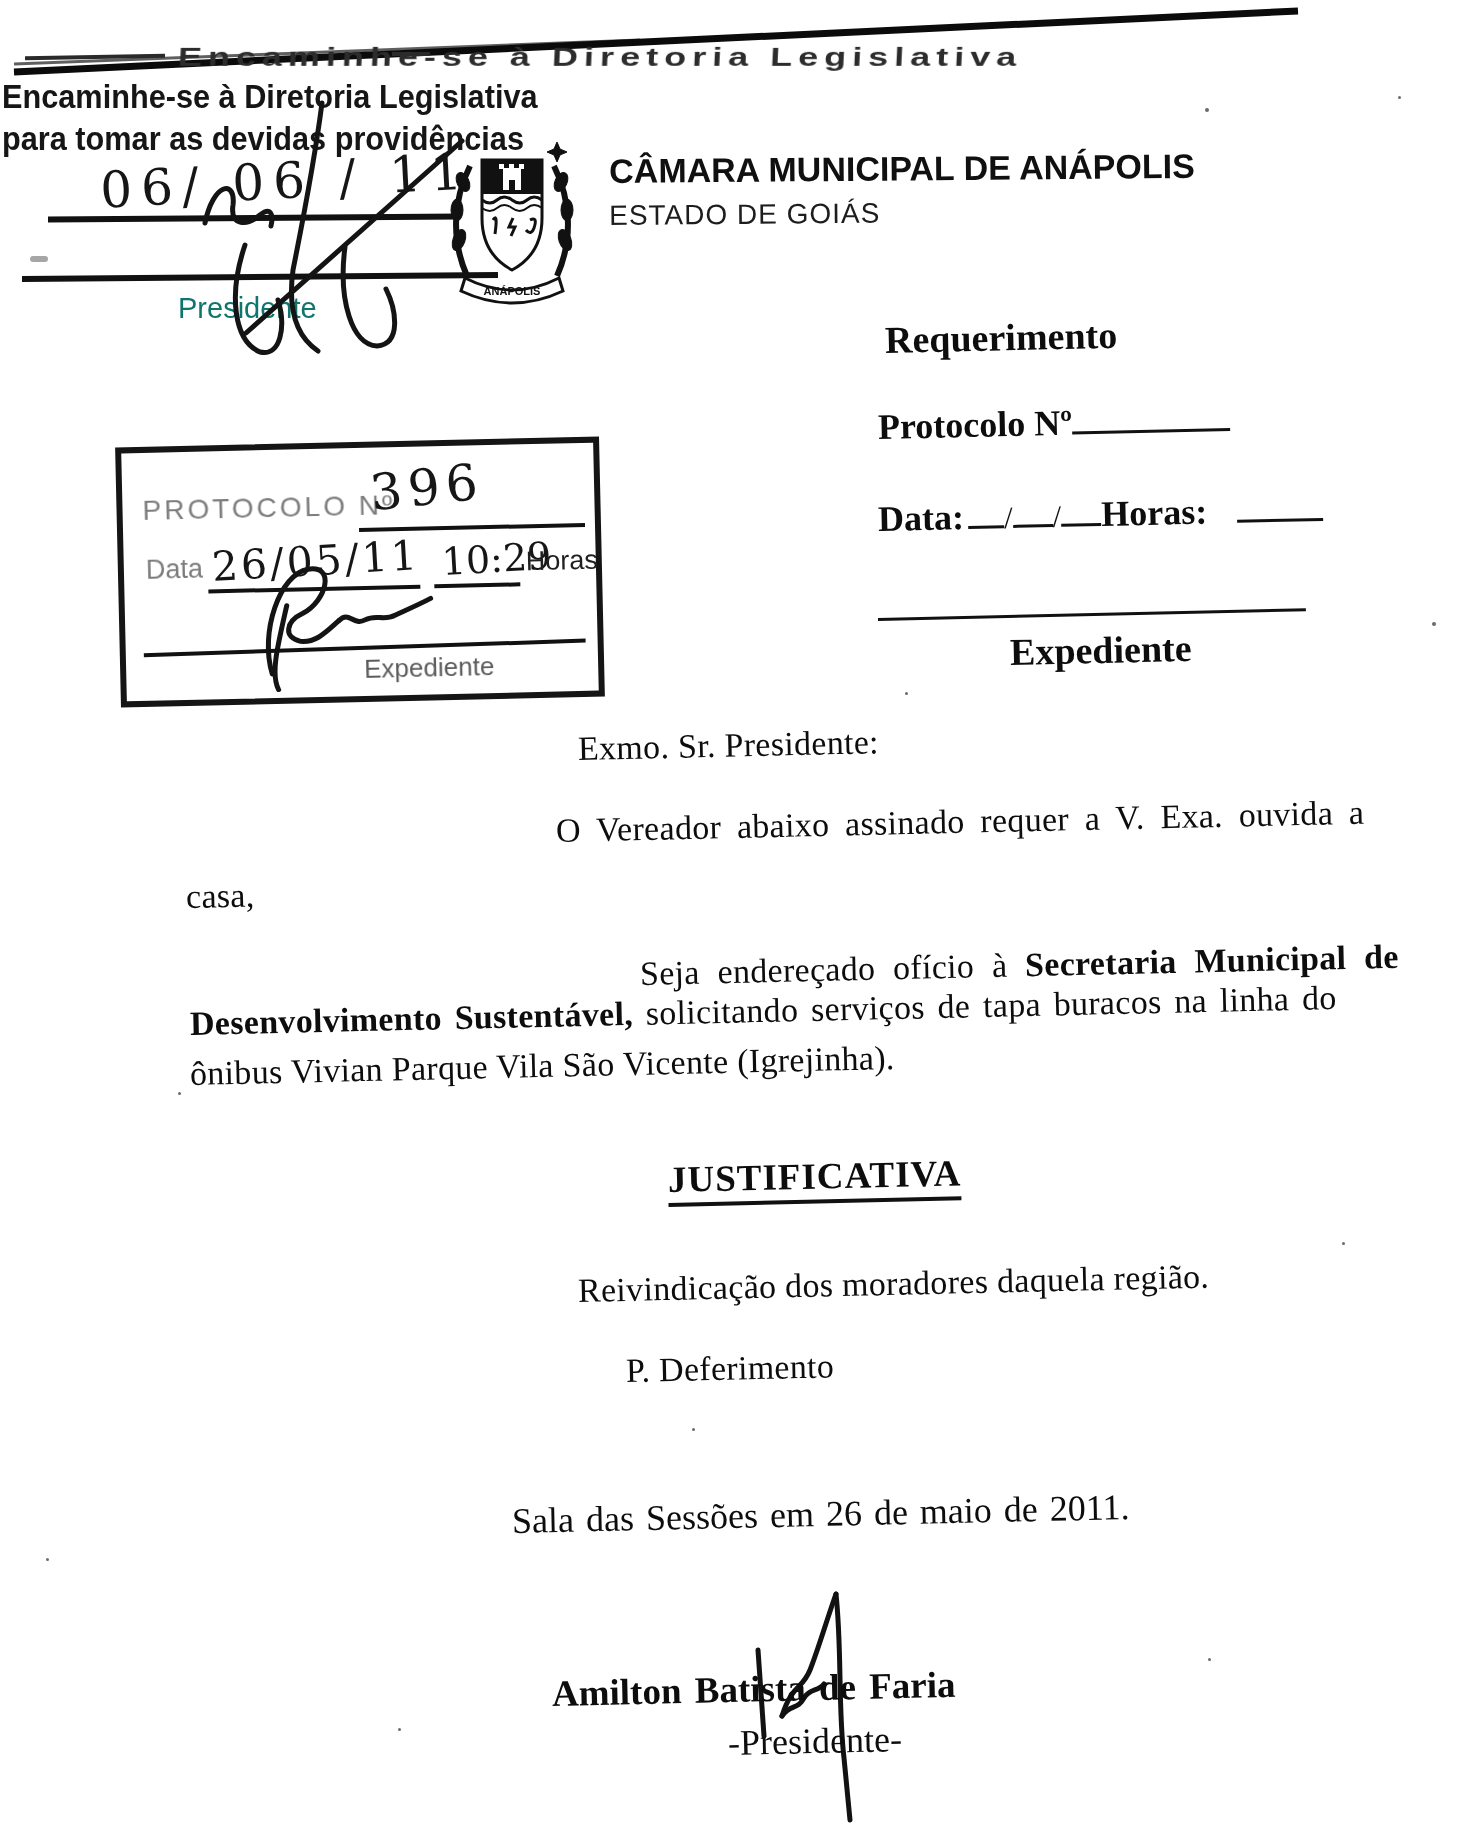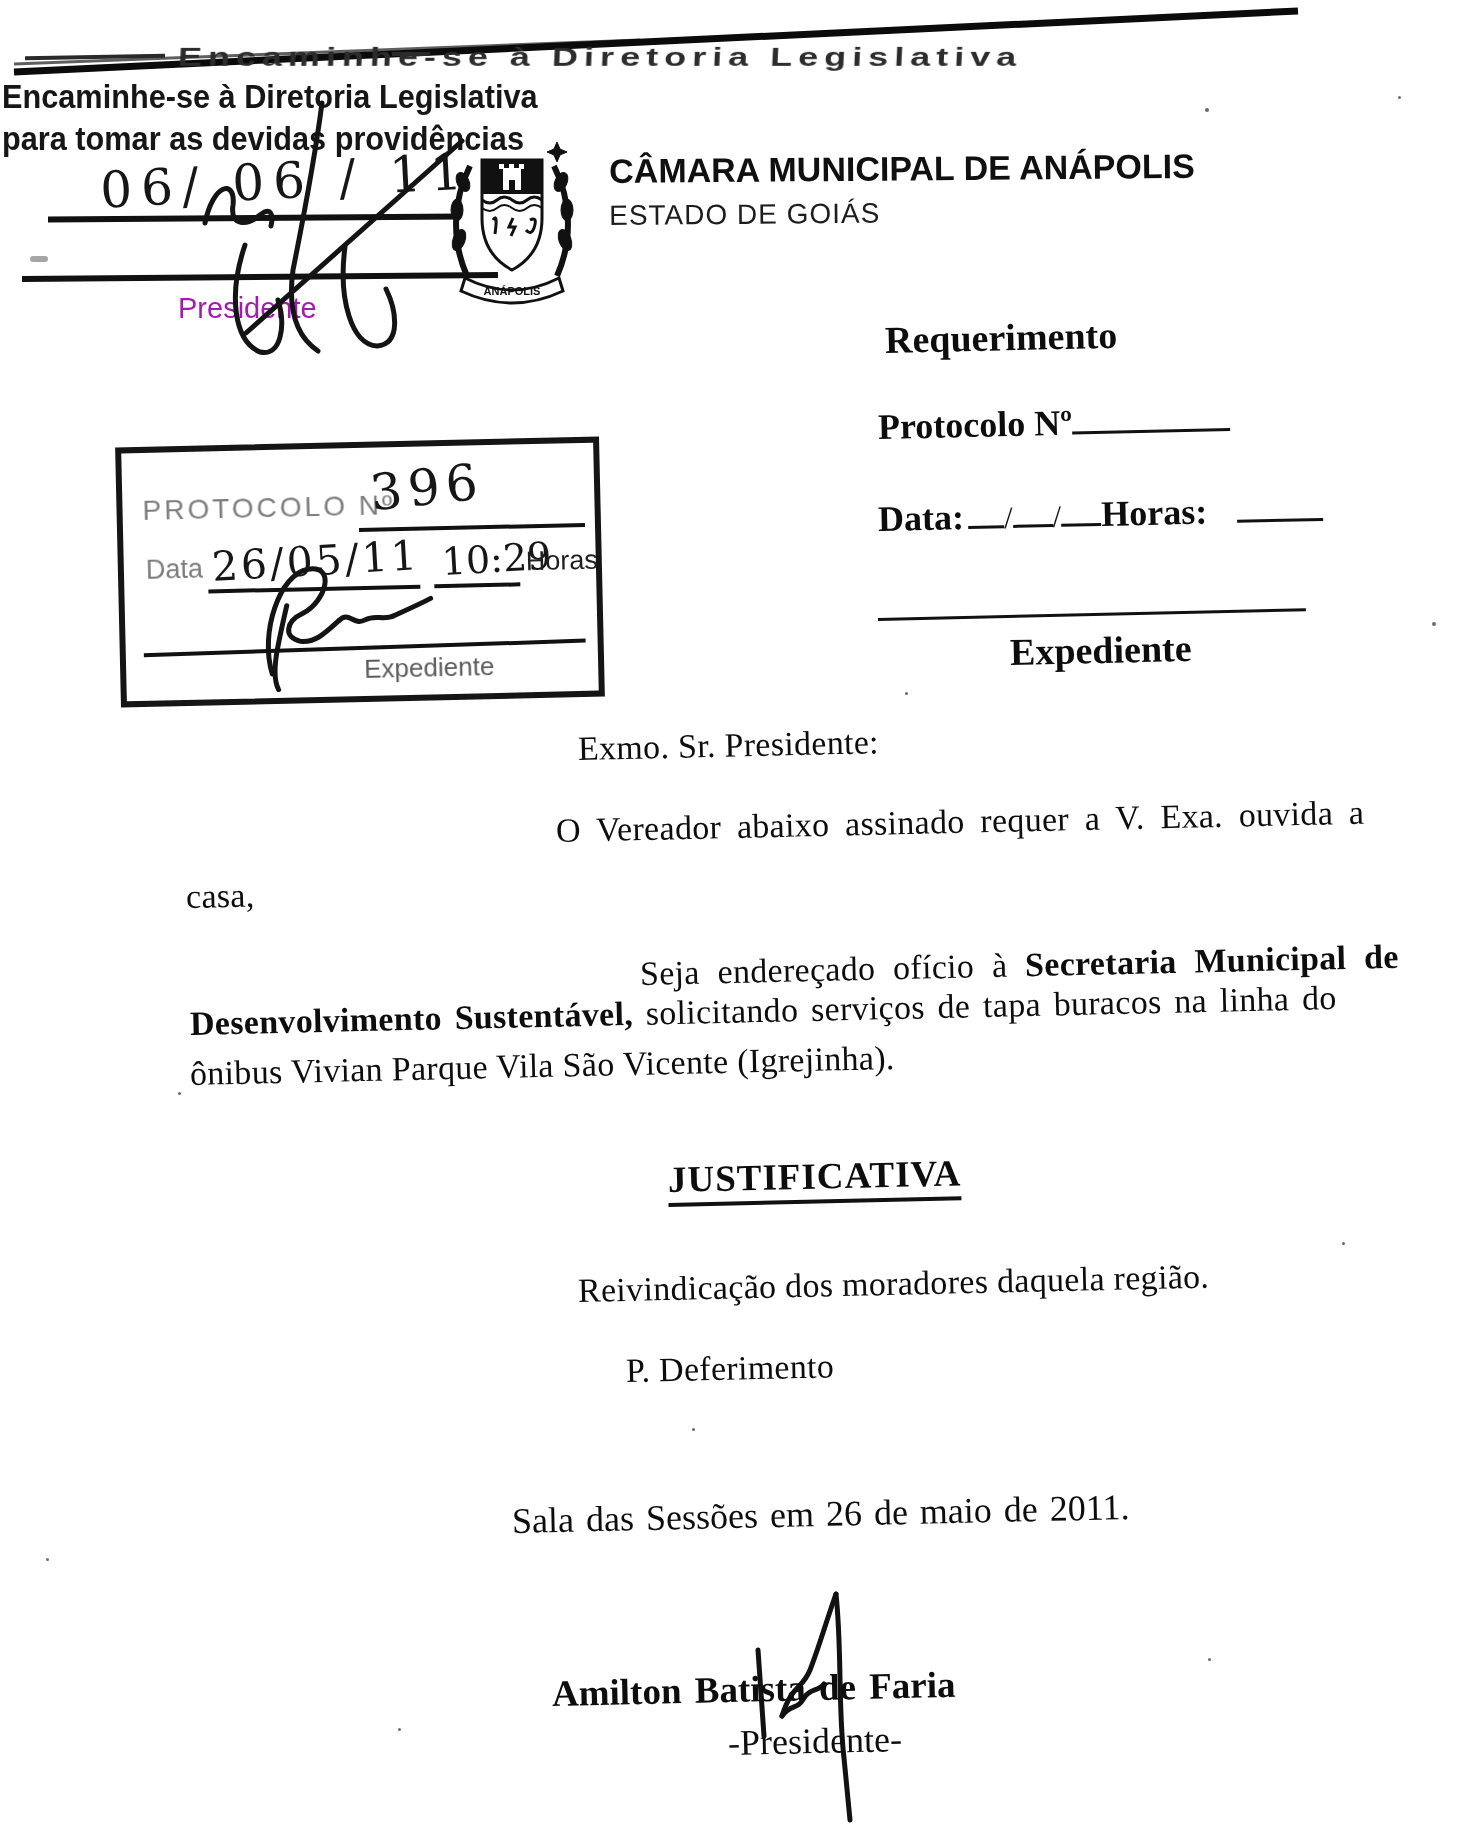--- a/index.html
+++ b/index.html
@@ -31,21 +31,21 @@
   <div class="abs" style="left:25px;top:55px;width:140px;height:4px;background:#2a2a2a;transform:rotate(-1deg);"></div>
   <div class="abs" style="left:392px;top:52px;width:38px;height:4px;background:#2a2a2a;"></div>
   <div class="abs sans bold" style="left:178px;top:36px;font-size:36px;letter-spacing:6px;color:#2c2c2c;transform:scale(1,.72) skewX(-2deg);filter:blur(.7px);">Encaminhe-se à Diretoria Legislativa</div>
   <div class="abs sans bold" style="left:2px;top:78px;font-size:33px;color:#161616;transform:scaleX(.93);transform-origin:0 0;white-space:nowrap;filter:blur(.3px);">Encaminhe-se à Diretoria Legislativa</div>
   <div class="abs sans bold" style="left:2px;top:120px;font-size:33px;color:#161616;transform:scaleX(.93);transform-origin:0 0;white-space:nowrap;filter:blur(.3px);">para tomar as devidas providências</div>
 
   <div class="abs hand" style="left:100px;top:152px;font-size:50px;letter-spacing:9px;transform:rotate(-3deg);">06/ 06 / 11</div>
 
   <div class="abs hline" style="left:48px;top:215px;width:412px;height:6px;transform:rotate(-.4deg);"></div>
   <div class="abs hline" style="left:22px;top:274px;width:476px;height:6px;transform:rotate(-.5deg);"></div>
-  <div class="abs sans" style="left:178px;top:292px;font-size:29px;color:#a21caf;">Presidente</div>
+  <div class="abs sans" style="left:178px;top:292px;font-size:29px;color:#0f766e;">Presidente</div>
 
   <svg class="abs" style="left:150px;top:95px;" width="350" height="290" viewBox="0 0 350 290">
     <g fill="none" stroke="#141414" stroke-width="5" stroke-linecap="round">
       <path d="M172,8 C164,70 152,130 143,175 C138,212 144,240 168,256"></path>
       <path d="M55,128 C63,88 86,84 83,110 C80,130 96,132 110,120 C120,112 124,118 121,131"></path>
       <path d="M95,150 C78,200 84,246 110,257 C131,262 136,231 128,205"></path>
       <path d="M195,152 C188,205 202,250 227,251 C252,249 246,214 236,194"></path>
       <path d="M312,46 L96,238"></path>
     </g>
   </svg>

